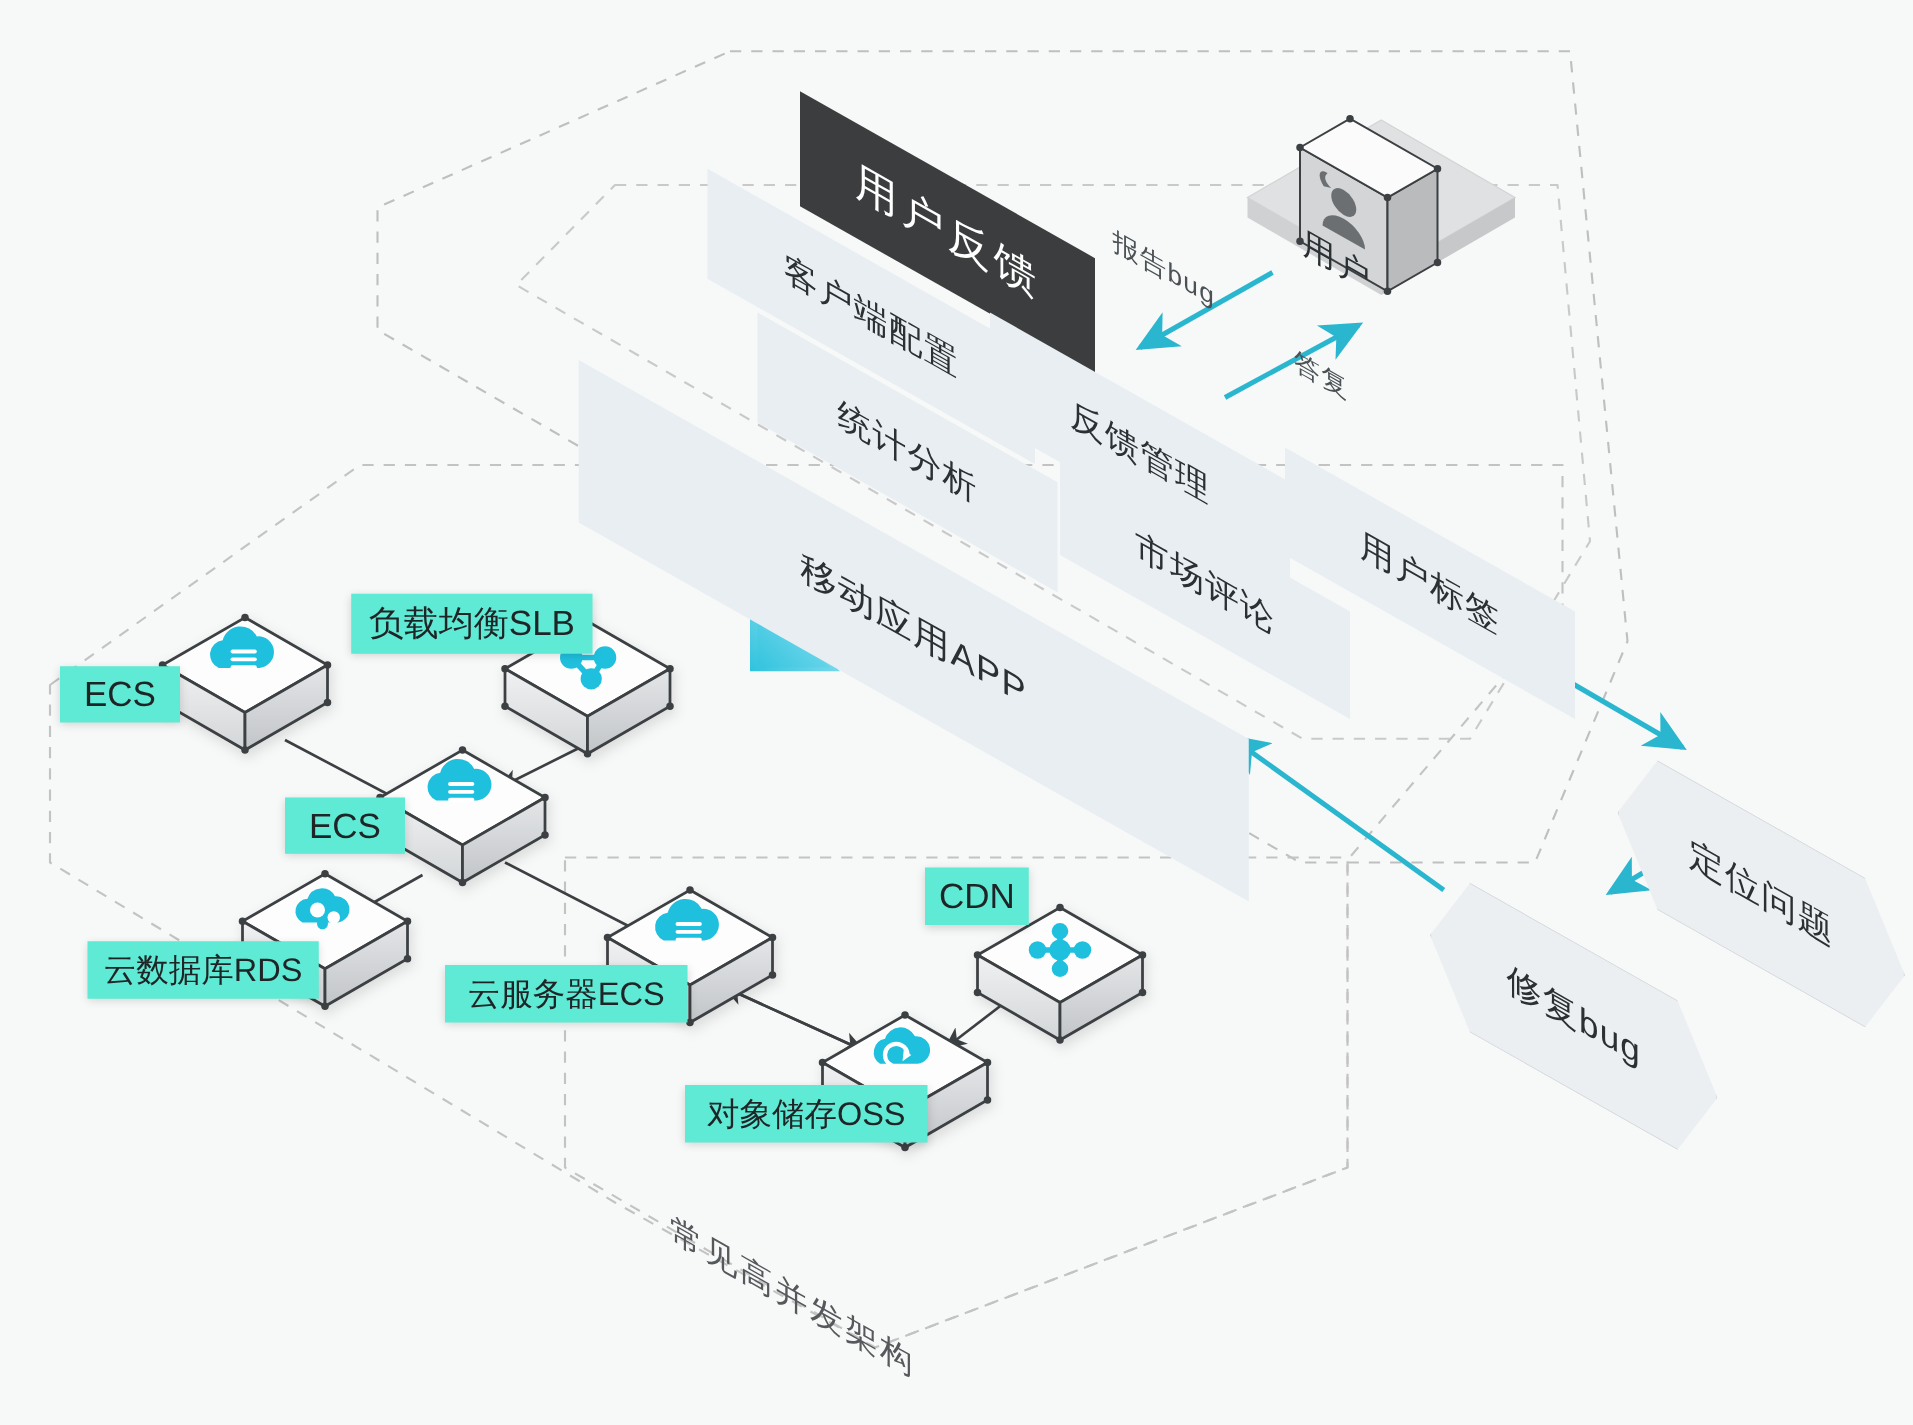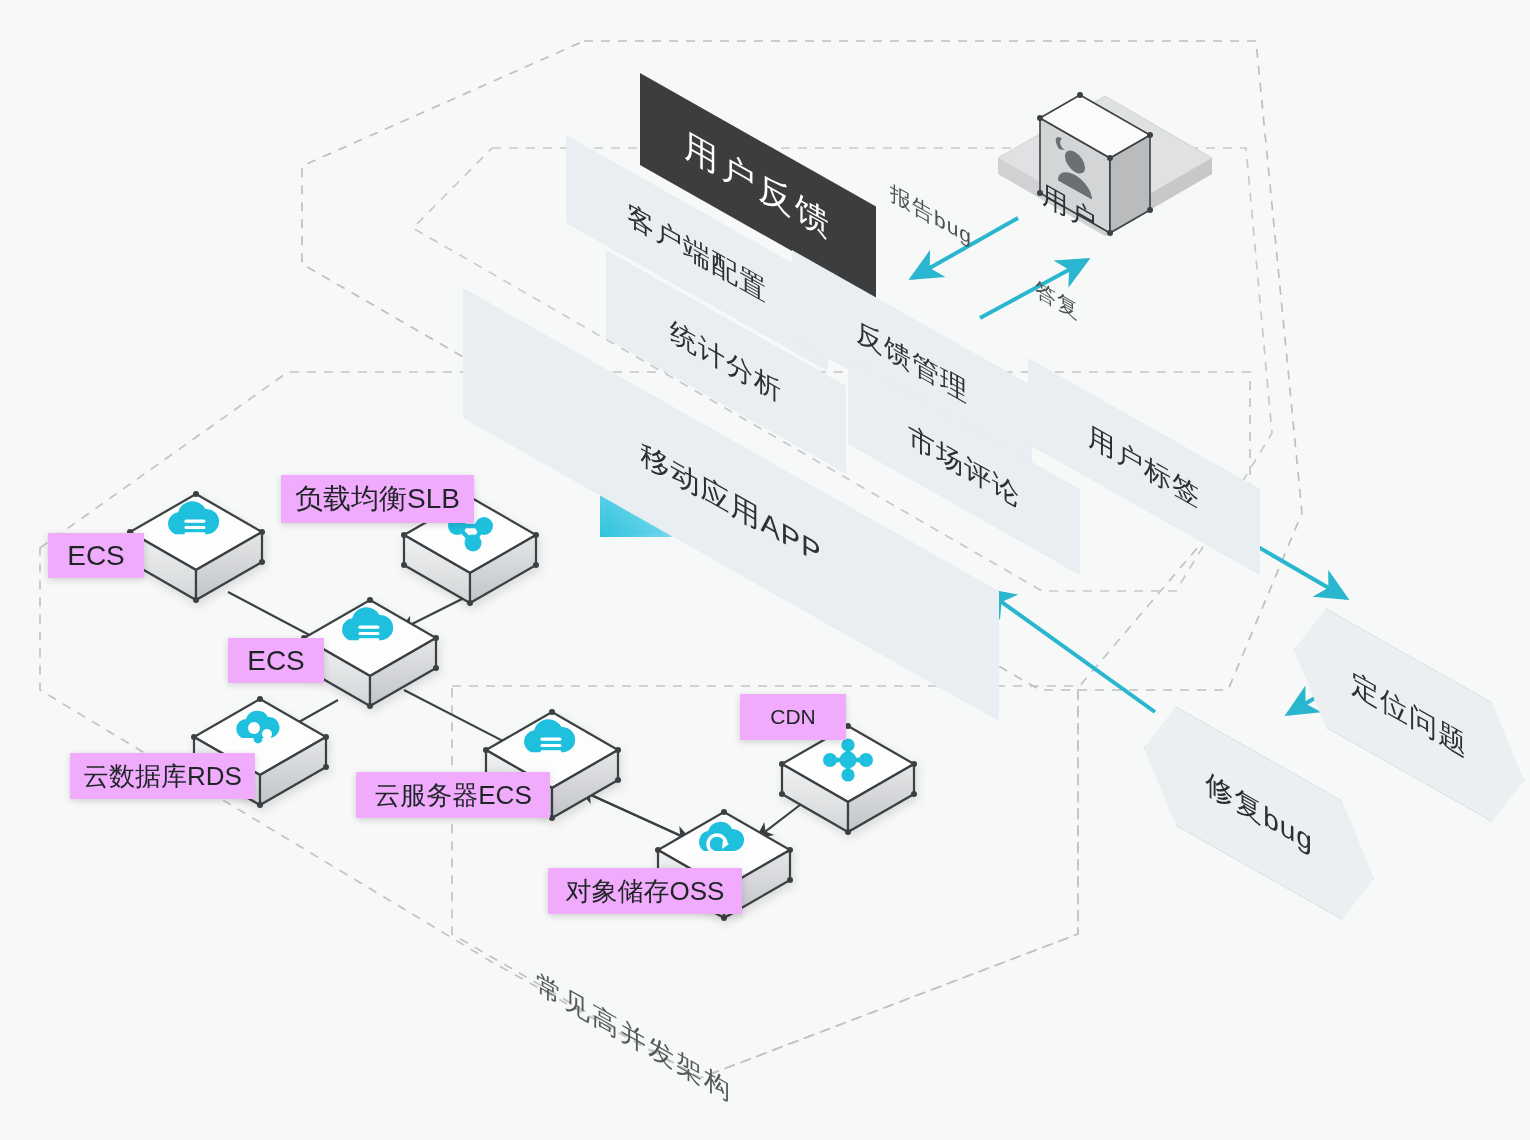--- a/index.html
+++ b/index.html
@@ -26,21 +26,21 @@
   
   .banner{
     position:absolute;background:#3b3d3e;
     transform-origin:0 0;
     display:flex;align-items:center;justify-content:center;
   }
   .banner .btext{color:#ffffff;font-size:34px;letter-spacing:3px;white-space:nowrap;}
 
   
   .tag{
-    position:absolute;background:#f0abfc;
+    position:absolute;background:#5eead4;
     box-shadow:0 2px 7px rgba(0,0,0,.16);
     display:flex;align-items:center;justify-content:center;
     color:#1f2426;white-space:nowrap;
   }
 
   
   .hexwrap{position:absolute;transform-origin:0 0;}
   .hex{
     width:100%;height:100%;
     background:#eceff1;
@@ -397,21 +397,21 @@
   </div>
 
   <div class="tag" style="left:356px;top:772px;width:194px;height:46px;font-size:26px;">
     <span>云服务器ECS</span>
   </div>
 
   <div class="tag" style="left:548px;top:868px;width:194px;height:46px;font-size:26px;">
     <span>对象储存OSS</span>
   </div>
 
-  <div class="tag" style="left:740px;top:694px;width:106px;height:46px;font-size:21px;">
+  <div class="tag" style="left:740px;top:694px;width:83px;height:46px;font-size:28px;">
     <span>CDN</span>
   </div>
 
   <div class="zonecap" style="left:536px;top:965px;transform:skewY(29.5deg);">
     <span>常见高并发架构</span>
   </div>
 
 </div>
 
 </body></html>

